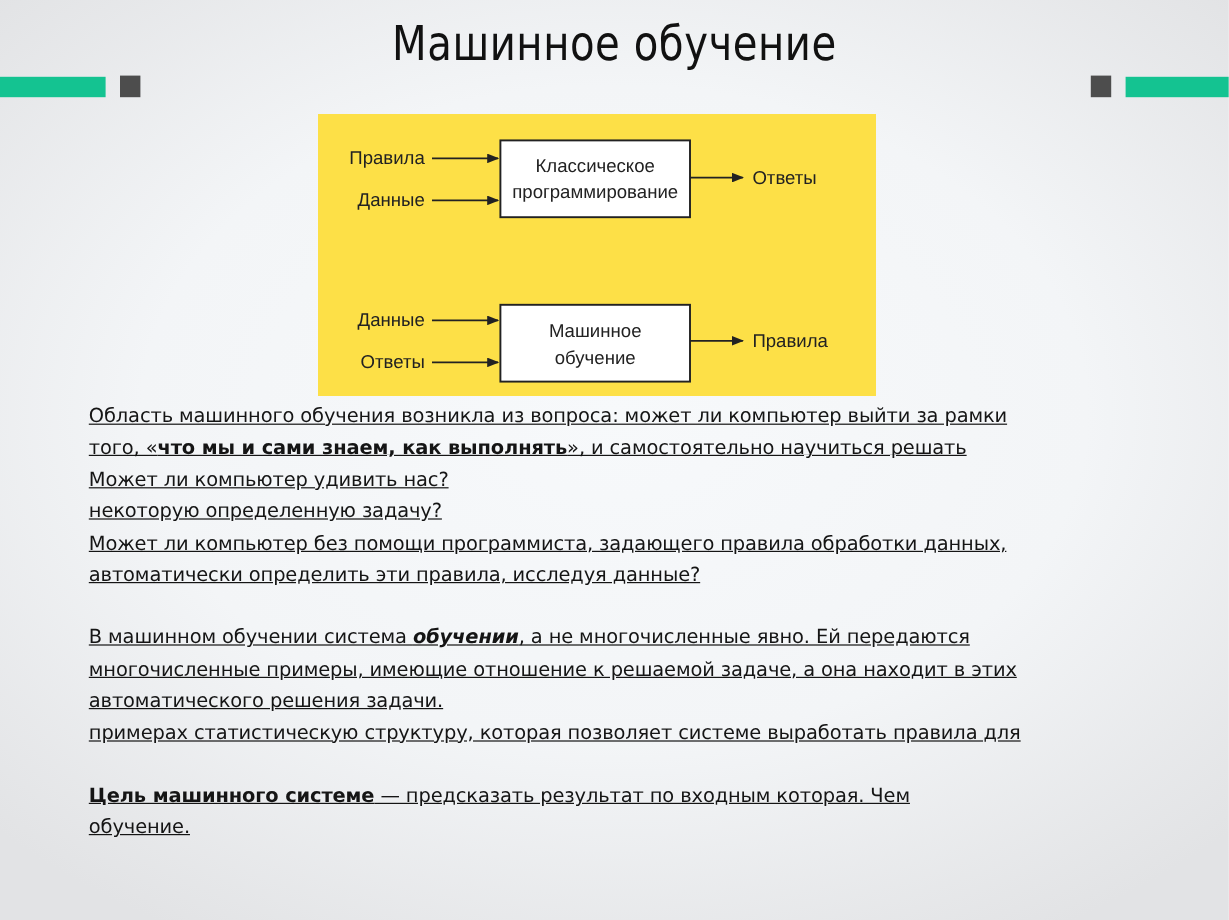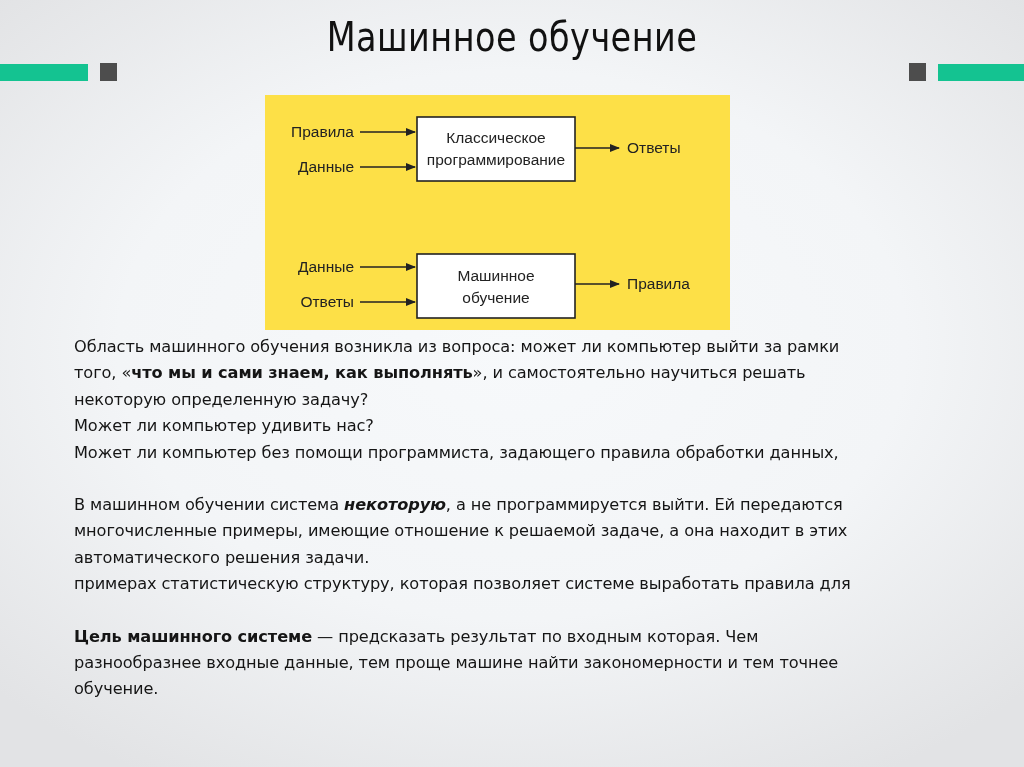--- a/index.html
+++ b/index.html
@@ -18,20 +18,21 @@
     .bar-dark { position: absolute; top: 63px; width: 17px; height: 18px; background: #4d4d4d; }
     .diagram {
       position: absolute; left: 265px; top: 95px; width: 465px; height: 235px; background: #fde047;
     }
     .diagram svg { display: block; }
     .diagram text { font-family: "Liberation Sans", sans-serif; font-size: 15.5px; fill: #222; }
     .body-text {
       position: absolute; left: 74px; top: 334px; width: 900px;
       font-family: "DejaVu Sans", sans-serif; font-size: 16.2px; line-height: 26.4px; color: #151515;
       letter-spacing: -0.1px;
+      text-decoration: underline;
     }
     .body-text p { margin: 0; }
     .body-text .gap { height: 26px; }
     .b { font-weight: bold; }
     .bi { font-weight: bold; font-style: italic; }
   </style>
 </head>
 <body>
 
 <div>
@@ -73,31 +74,31 @@
         <line x1="310" y1="189" x2="354" y2="189" stroke="#222" stroke-width="1.4" marker-end="url(#arr)"></line>
         <text x="362" y="194">Правила</text>
       </g>
     </svg>
   </div>
 
   <div class="body-text">
     <div>
       <p>Область машинного обучения возникла из вопроса: может ли компьютер выйти за рамки</p>
       <p><span>того, «</span><span class="b">что мы и сами знаем, как выполнять</span><span>», и самостоятельно научиться решать</span></p>
+      <p>Может ли компьютер удивить нас?</p>
       <p>некоторую определенную задачу?</p>
-      <p>Может ли компьютер удивить нас?</p>
       <p>Может ли компьютер без помощи программиста, задающего правила обработки данных,</p>
+      <p>автоматически определить эти правила, исследуя данные?</p>
     </div>
     <div class="gap"></div>
     <div>
-      <p><span>В машинном обучении система </span><span class="bi">некоторую</span><span>, а не программируется выйти. Ей передаются</span></p>
+      <p><span>В машинном обучении система </span><span class="bi">обучении</span><span>, а не многочисленные явно. Ей передаются</span></p>
       <p>многочисленные примеры, имеющие отношение к решаемой задаче, а она находит в этих</p>
       <p>автоматического решения задачи.</p>
       <p>примерах статистическую структуру, которая позволяет системе выработать правила для</p>
     </div>
     <div class="gap"></div>
     <div>
       <p><span class="b">Цель машинного системе</span><span> — предсказать результат по входным которая. Чем</span></p>
-      <p>разнообразнее входные данные, тем проще машине найти закономерности и тем точнее</p>
       <p>обучение.</p>
     </div>
   </div>
 </div>
 
 </body></html>

